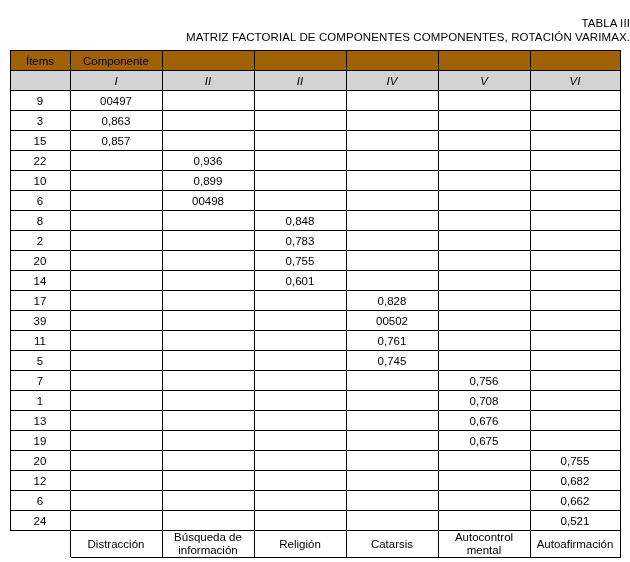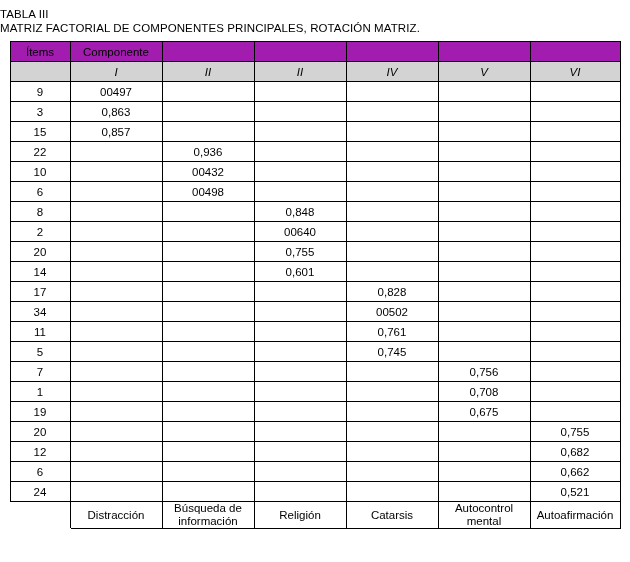--- a/index.html
+++ b/index.html
@@ -15,24 +15,24 @@
     overflow: hidden;
   }
   .page {
     width: 630px;
     height: 562px;
     position: relative;
     box-sizing: border-box;
     padding: 0;
   }
   .caption {
-    text-align: left;
+    text-align: right;
     font-size: 11.5px;
     line-height: 14px;
-    padding-top: 7px;
+    padding-top: 16px;
     letter-spacing: 0.1px;
   }
   .caption .line1 { }
   .caption .line2 { }
   .caption .line3 { }
 
   table.matrix {
     border-collapse: collapse;
     margin: 6px auto 0 auto;
     width: 610px;
@@ -41,21 +41,21 @@
   table.matrix td, table.matrix th {
     border: 1px solid #000000;
     font-size: 11.5px;
     font-weight: normal;
     text-align: center;
     height: 20px;
     padding: 0;
     box-sizing: border-box;
   }
   .hdr-row td {
-    background: #a21caf;
+    background: #a16207;
     height: 22px;
   }
   .hdr-row td.item-hdr {
     width: 60px;
   }
   .subhdr-row td {
     background: #d3d3d3;
     height: 22px;
     font-style: italic;
   }
@@ -76,21 +76,21 @@
   }
   .empty { }
 </style>
 </head>
 <body>
 
 <div class="page">
 
   <div class="caption">
     <div class="line1">TABLA III</div>
-    <div class="line2">MATRIZ FACTORIAL DE COMPONENTES PRINCIPALES, ROTACIÓN MATRIZ.</div>
+    <div class="line2">MATRIZ FACTORIAL DE COMPONENTES COMPONENTES, ROTACIÓN VARIMAX.</div>
   </div>
 
   <table class="matrix">
     <colgroup>
       <col style="width:60px">
       <col style="width:92px">
       <col style="width:92px">
       <col style="width:92px">
       <col style="width:92px">
       <col style="width:92px">
@@ -147,21 +147,21 @@
           <td class="value-cell empty"></td>
           <td class="value-cell">0,936</td>
           <td class="value-cell empty"></td>
           <td class="value-cell empty"></td>
           <td class="value-cell empty"></td>
           <td class="value-cell empty"></td>
         </tr>
         <tr>
           <td class="item-cell">10</td>
           <td class="value-cell empty"></td>
-          <td class="value-cell">00432</td>
+          <td class="value-cell">0,899</td>
           <td class="value-cell empty"></td>
           <td class="value-cell empty"></td>
           <td class="value-cell empty"></td>
           <td class="value-cell empty"></td>
         </tr>
         <tr>
           <td class="item-cell">6</td>
           <td class="value-cell empty"></td>
           <td class="value-cell">00498</td>
           <td class="value-cell empty"></td>
@@ -175,21 +175,21 @@
           <td class="value-cell empty"></td>
           <td class="value-cell">0,848</td>
           <td class="value-cell empty"></td>
           <td class="value-cell empty"></td>
           <td class="value-cell empty"></td>
         </tr>
         <tr>
           <td class="item-cell">2</td>
           <td class="value-cell empty"></td>
           <td class="value-cell empty"></td>
-          <td class="value-cell">00640</td>
+          <td class="value-cell">0,783</td>
           <td class="value-cell empty"></td>
           <td class="value-cell empty"></td>
           <td class="value-cell empty"></td>
         </tr>
         <tr>
           <td class="item-cell">20</td>
           <td class="value-cell empty"></td>
           <td class="value-cell empty"></td>
           <td class="value-cell">0,755</td>
           <td class="value-cell empty"></td>
@@ -208,21 +208,21 @@
         <tr>
           <td class="item-cell">17</td>
           <td class="value-cell empty"></td>
           <td class="value-cell empty"></td>
           <td class="value-cell empty"></td>
           <td class="value-cell">0,828</td>
           <td class="value-cell empty"></td>
           <td class="value-cell empty"></td>
         </tr>
         <tr>
-          <td class="item-cell">34</td>
+          <td class="item-cell">39</td>
           <td class="value-cell empty"></td>
           <td class="value-cell empty"></td>
           <td class="value-cell empty"></td>
           <td class="value-cell">00502</td>
           <td class="value-cell empty"></td>
           <td class="value-cell empty"></td>
         </tr>
         <tr>
           <td class="item-cell">11</td>
           <td class="value-cell empty"></td>
@@ -250,20 +250,29 @@
           <td class="value-cell">0,756</td>
           <td class="value-cell empty"></td>
         </tr>
         <tr>
           <td class="item-cell">1</td>
           <td class="value-cell empty"></td>
           <td class="value-cell empty"></td>
           <td class="value-cell empty"></td>
           <td class="value-cell empty"></td>
           <td class="value-cell">0,708</td>
+          <td class="value-cell empty"></td>
+        </tr>
+        <tr>
+          <td class="item-cell">13</td>
+          <td class="value-cell empty"></td>
+          <td class="value-cell empty"></td>
+          <td class="value-cell empty"></td>
+          <td class="value-cell empty"></td>
+          <td class="value-cell">0,676</td>
           <td class="value-cell empty"></td>
         </tr>
         <tr>
           <td class="item-cell">19</td>
           <td class="value-cell empty"></td>
           <td class="value-cell empty"></td>
           <td class="value-cell empty"></td>
           <td class="value-cell empty"></td>
           <td class="value-cell">0,675</td>
           <td class="value-cell empty"></td>

